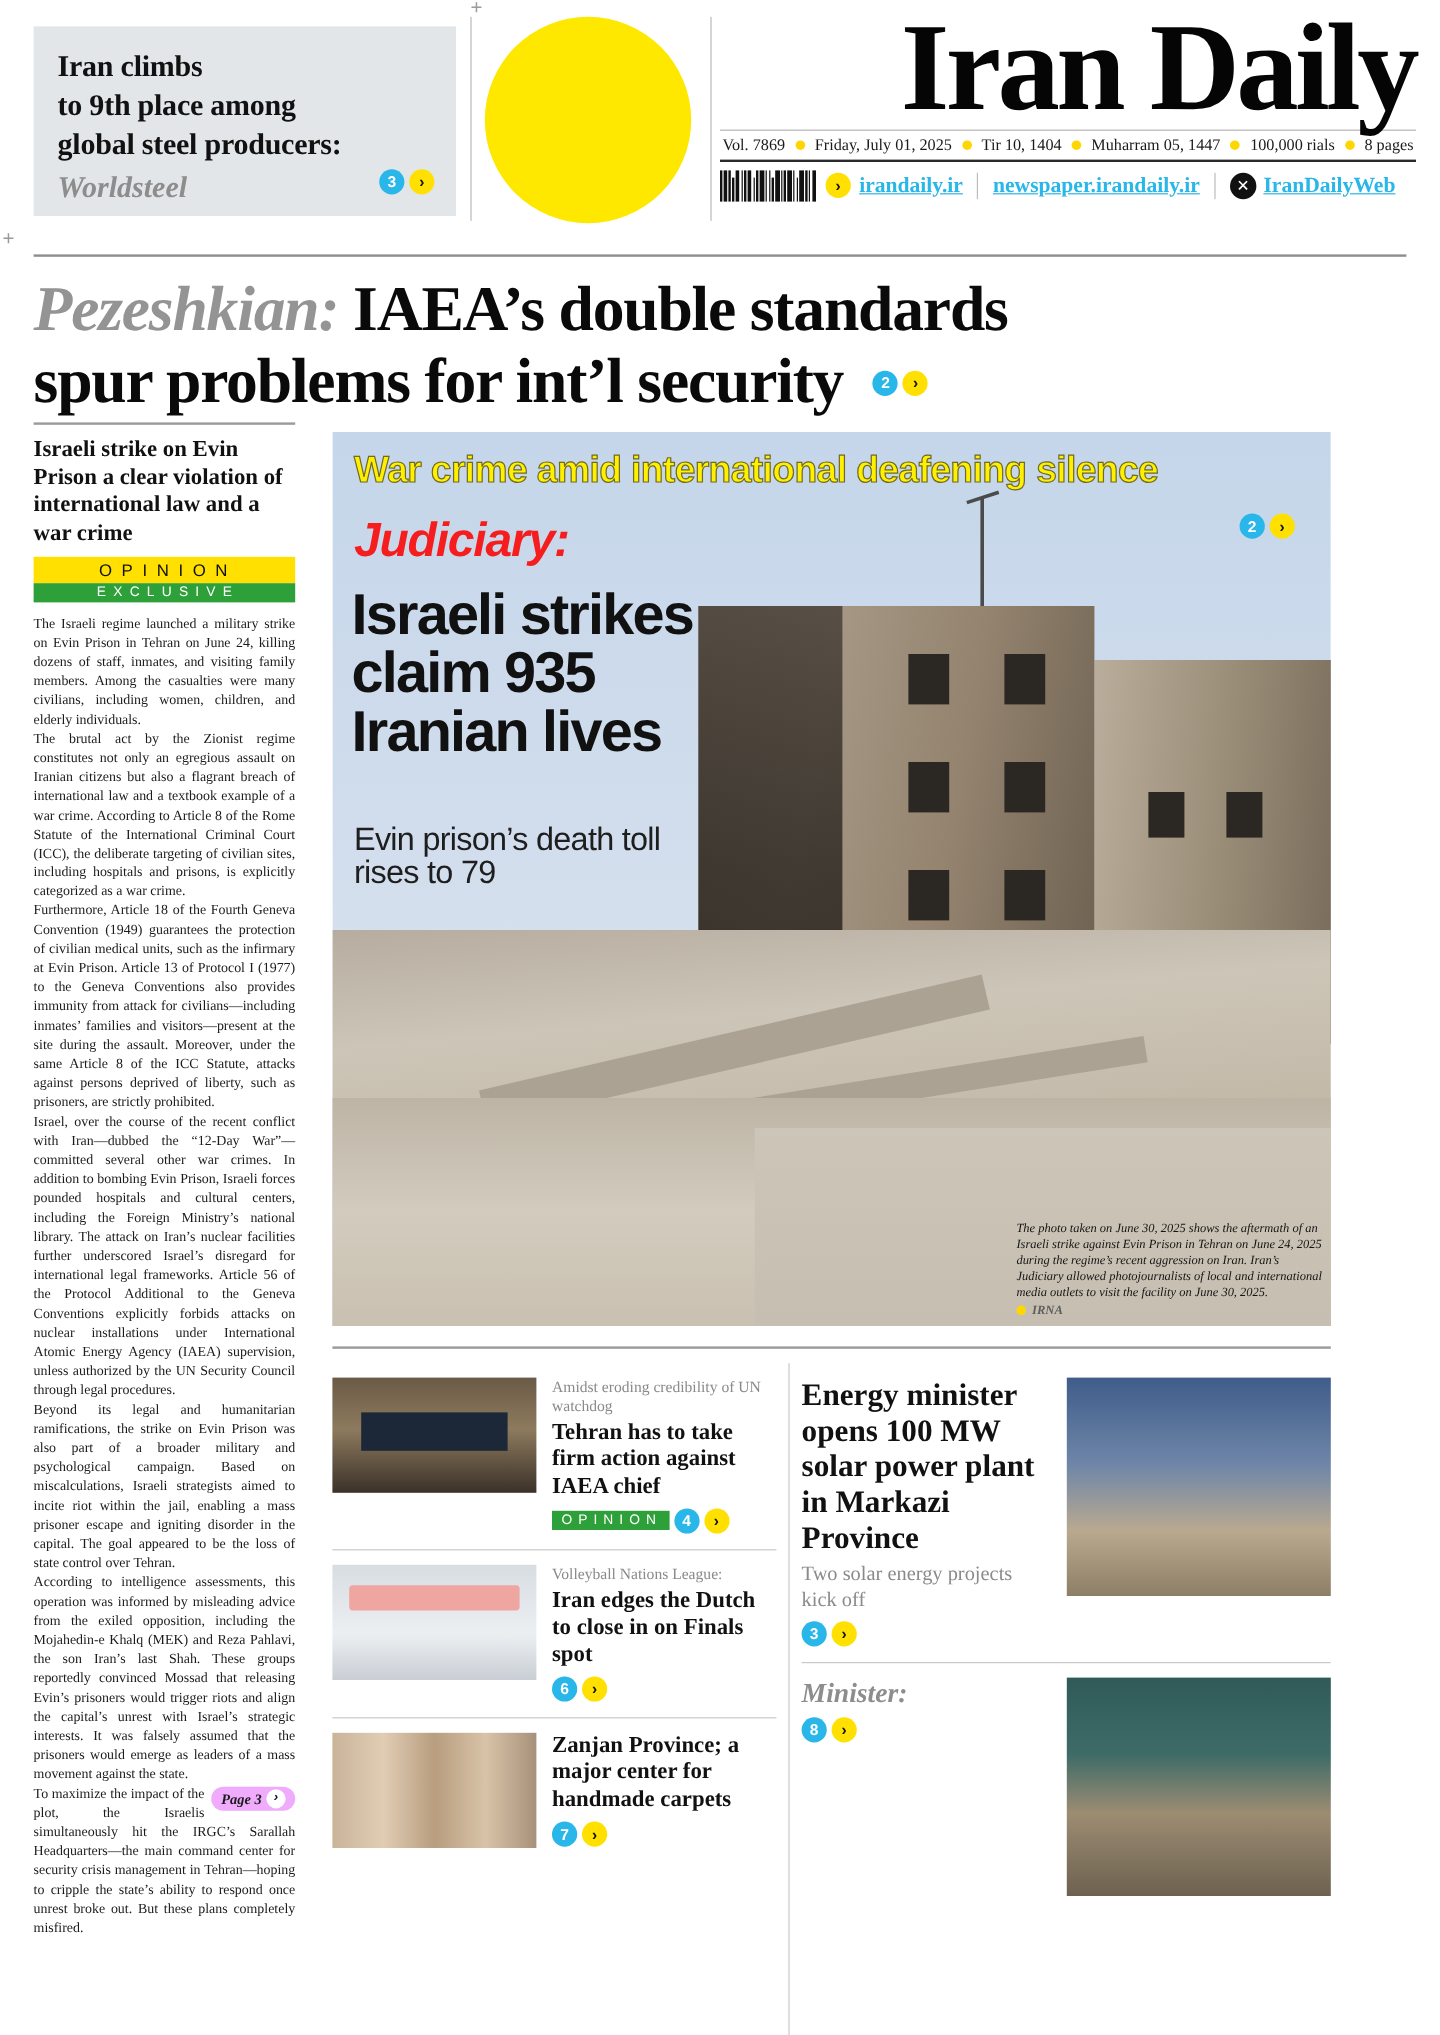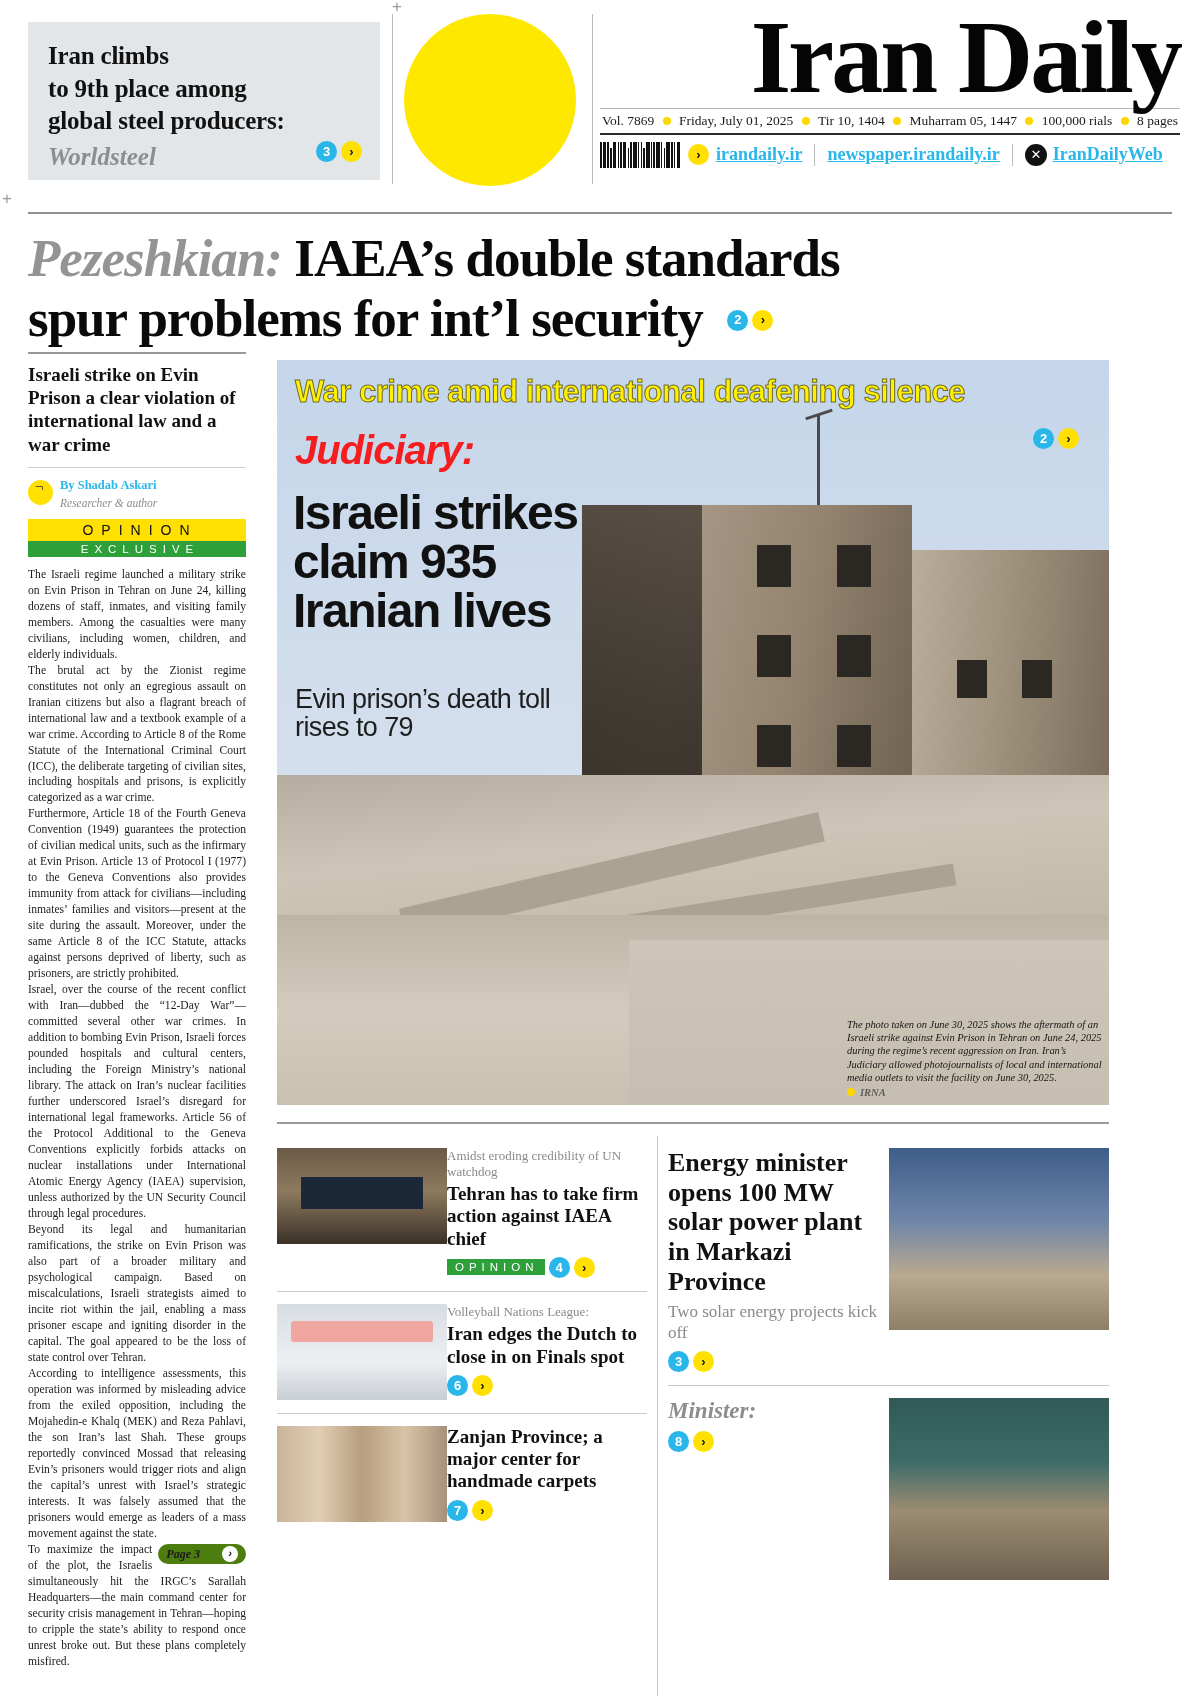--- a/index.html
+++ b/index.html
@@ -107,22 +107,22 @@
     width: 100%; text-align: center; font-family: "Liberation Sans", sans-serif;
     font-size: 14px; letter-spacing: 8px; padding: 3px 0 3px 6px; font-weight: normal;
   }
   .tag-op { background: #ffe000; color: #111; }
   .tag-ex { background: #2ea03a; color: #fff; font-size: 11.5px; letter-spacing: 6px;
             padding: 2px 0 2px 6px; }
 
   .lc-body { margin-top: 10px; font-size: 11.6px; line-height: 1.38; color: #1b1b1b;
              text-align: justify; }
   .lc-body p { margin-bottom: 0px; text-indent: 0; }
-  .page3-pill { display: inline-flex; align-items: center; gap: 22px;
-                background: #4d7c0f; border-radius: 11px; padding: 2px 8px;
+  .page3-pill { display: inline-flex; align-items: center; gap: 4px;
+                background: #f0abfc; border-radius: 11px; padding: 2px 8px;
                 font-style: italic; font-weight: bold; font-size: 12px; color: #1b1b1b;
                 float: right; margin: 2px 0 0 6px; }
 
   
   .photo-main { position: absolute; left: 277px; top: 8px; width: 832px; height: 745px;
                 overflow: hidden; }
   .sky { position: absolute; inset: 0;
          background: linear-gradient(#c5d6ea 0%, #cfdcec 38%, #d6e0ee 60%, #cdd8e6 100%); }
   .building { position: absolute; left: 305px; top: 145px; width: 330px; height: 360px;
               background: linear-gradient(100deg,#8c7f6e 0%, #a59784 30%, #93836f 62%, #6d6050 100%); }
@@ -168,21 +168,21 @@
   
   .lower { position: absolute; left: 277px; top: 770px; width: 832px; }
   .hrule { height: 2px; background: #9a9a9a; }
   .hrule-thin { height: 1px; background: #c9c9c9; }
 
   .mid-col { position: absolute; left: 277px; top: 784px; width: 370px; }
   .right-col { position: absolute; left: 668px; top: 784px; width: 441px; }
   .col-sep { position: absolute; left: 657px; top: 784px; width: 1px; height: 560px;
              background: #c9c9c9; }
 
-  .news-item { display: flex; padding: 12px 0 13px 0; }
+  .news-item { display: flex; gap: 13px; padding: 12px 0 13px 0; }
   .thumb { flex: none; width: 170px; height: 96px; overflow: hidden; position: relative; }
   .news-text { flex: 1; position: relative; }
   .kicker-sm { font-size: 13px; color: #8a8a8a; line-height: 1.2; margin-bottom: 4px; }
   .headline-sm { font-size: 19px; font-weight: bold; line-height: 1.17; color: #111; }
   .headline-md { font-size: 26px; font-weight: bold; line-height: 1.14; color: #111; }
   .sub-sm { font-size: 17px; color: #8a8a8a; line-height: 1.22; margin-top: 6px; }
   .badge-row { display: flex; align-items: center; gap: 4px; margin-top: 7px; }
   .tag-op-sm { background: #2ea03a; color: #fff; font-family: "Liberation Sans", sans-serif;
                font-size: 11.5px; letter-spacing: 5px; padding: 2px 6px 2px 8px; }
 
@@ -296,27 +296,20 @@
       </span>
     </div>
   </div>
 
   <div class="body-area">
 
     <div class="leftcol">
       <div class="lc-rule"></div>
       <div class="lc-head">Israeli strike on Evin Prison a clear violation of international law and a war crime</div>
 
-      <div class="lc-byline-wrap">
-        <span class="quote-circle"></span>
-        <span>
-          <span class="by-name">By Shadab Askari</span><br>
-          <span class="by-role">Researcher &amp; author</span>
-        </span>
-      </div>
 
       <div class="tagbar">
         <div class="tag-op">OPINION</div>
         <div class="tag-ex">EXCLUSIVE</div>
       </div>
 
       <div class="lc-body">
         <p>The Israeli regime launched a military strike on Evin Prison in Tehran on June 24, killing dozens of staff, inmates, and visiting family members. Among the casualties were many civilians, including women, children, and elderly individuals.</p>
         <p>The brutal act by the Zionist regime constitutes not only an egregious assault on Iranian citizens but also a flagrant breach of international law and a textbook example of a war crime. According to Article 8 of the Rome Statute of the International Criminal Court (ICC), the deliberate targeting of civilian sites, including hospitals and prisons, is explicitly categorized as a war crime.</p>
         <p>Furthermore, Article 18 of the Fourth Geneva Convention (1949) guarantees the protection of civilian medical units, such as the infirmary at Evin Prison. Article 13 of Protocol I (1977) to the Geneva Conventions also provides immunity from attack for civilians—including inmates’ families and visitors—present at the site during the assault. Moreover, under the same Article 8 of the ICC Statute, attacks against persons deprived of liberty, such as prisoners, are strictly prohibited.</p>

